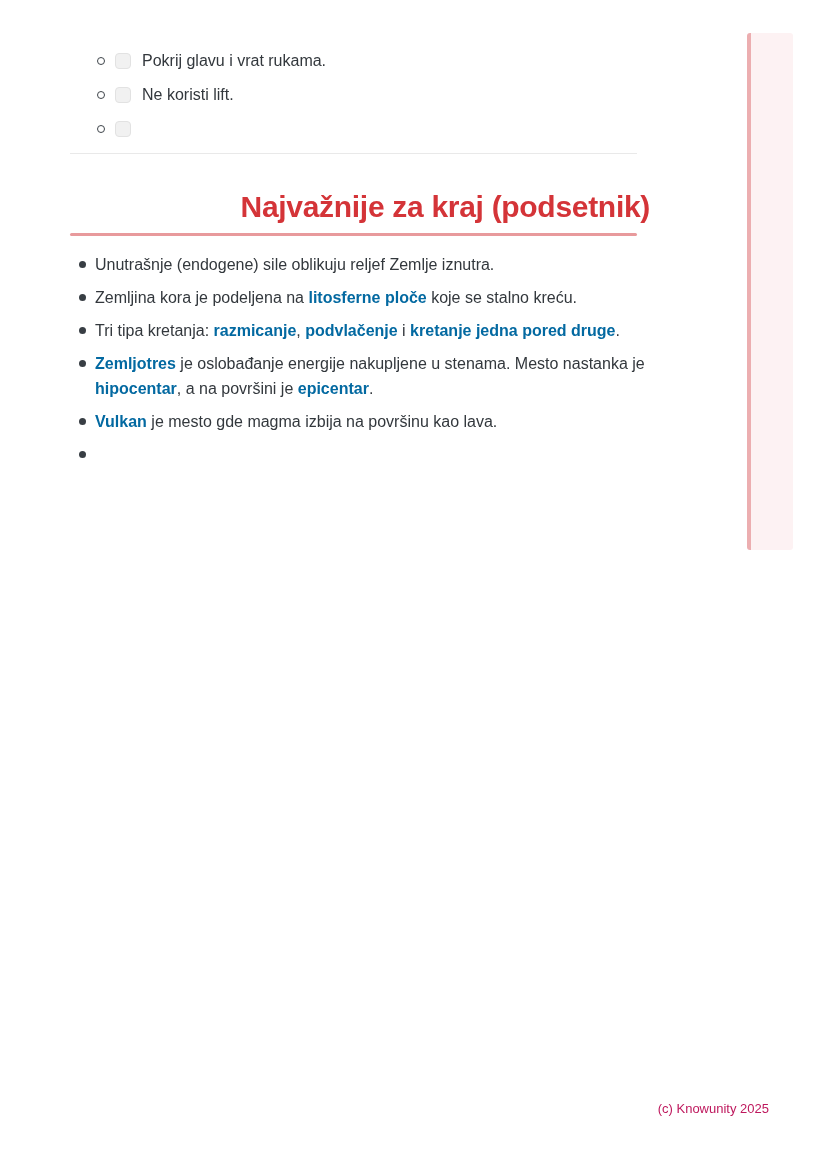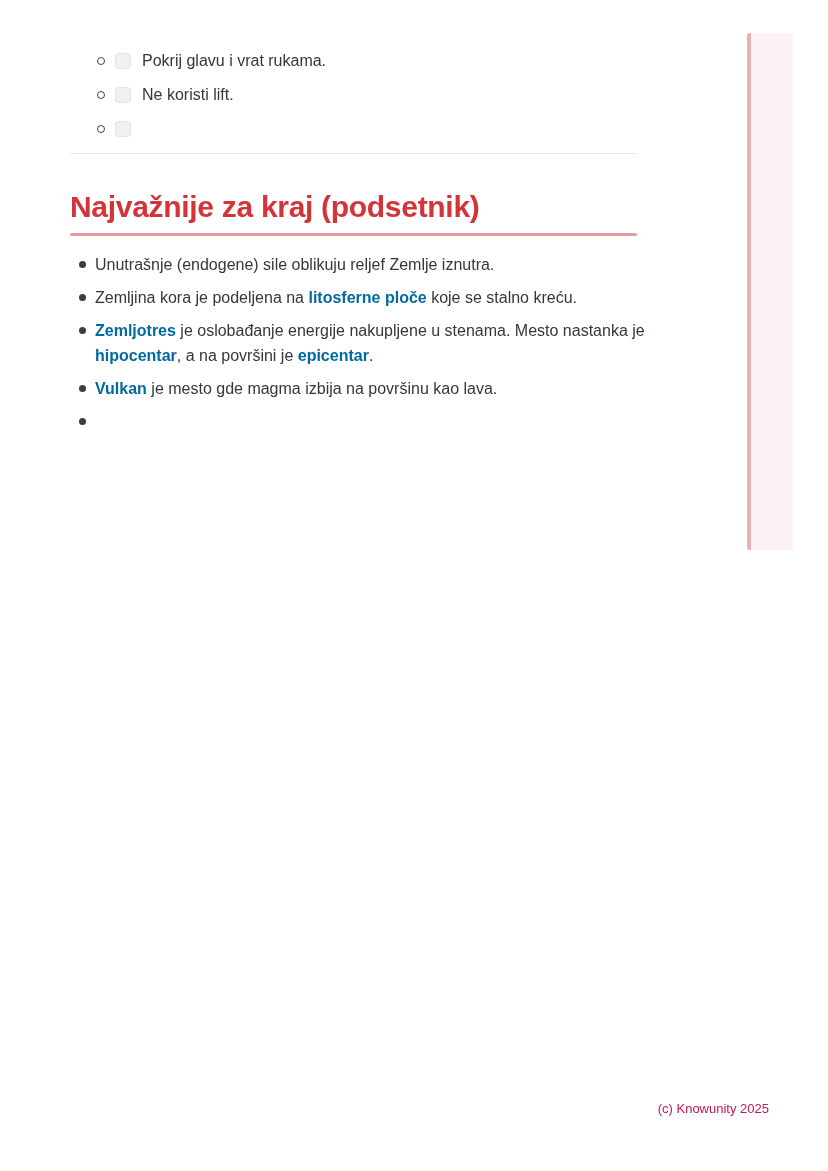--- a/index.html
+++ b/index.html
@@ -145,27 +145,28 @@
         <span class="check-label">Ne koristi lift.</span>
       </li>
       <li class="check-item">
         <span class="circle-marker"></span>
         <span class="checkbox"></span>
       </li>
     </ul>
 
   <hr class="divider">
 
-  <h1 class="section-title" style="color: rgb(212, 52, 56);">Najvažnije za kraj (podsetnik)</h1>
+  <h1 class="section-title" style="color: rgb(212, 52, 56); text-align: right;">Najvažnije za kraj (podsetnik)</h1>
 
   <div class="title-underline" style="background: rgb(232, 154, 156);"></div>
 
   <ul class="summary-list">
       <li class="sum-item"><span class="bullet-dot"></span><span class="seg">Unutrašnje (endogene) sile oblikuju reljef Zemlje iznutra.</span></li>
       <li class="sum-item"><span class="bullet-dot"></span><span class="seg">Zemljina kora je podeljena na </span><span class="seg-bold">litosferne ploče</span><span class="seg"> koje se stalno kreću.</span></li>
+      <li class="sum-item"><span class="bullet-dot"></span><span class="seg">Tri tipa kretanja: </span><span class="seg-bold">razmicanje</span><span class="seg">, </span><span class="seg-bold">podvlačenje</span><span class="seg"> i </span><span class="seg-bold">kretanje jedna pored druge</span><span class="seg">.</span></li>
       <li class="sum-item"><span class="bullet-dot"></span><span class="seg-bold">Zemljotres</span><span class="seg"> je oslobađanje energije nakupljene u stenama. Mesto nastanka je </span><span class="seg-bold">hipocentar</span><span class="seg">, a na površini je </span><span class="seg-bold">epicentar</span><span class="seg">.</span></li>
       <li class="sum-item"><span class="bullet-dot"></span><span class="seg-bold">Vulkan</span><span class="seg"> je mesto gde magma izbija na površinu kao lava.</span></li>
       <li class="sum-item"><span class="bullet-dot"></span></li>
     </ul>
 
 </div>
 
 <div class="scroll-track" style="background: rgb(253, 242, 243); border-left: 4px solid rgb(236, 174, 176);"></div>
 
 <div class="footer">(c) Knowunity 2025</div>

